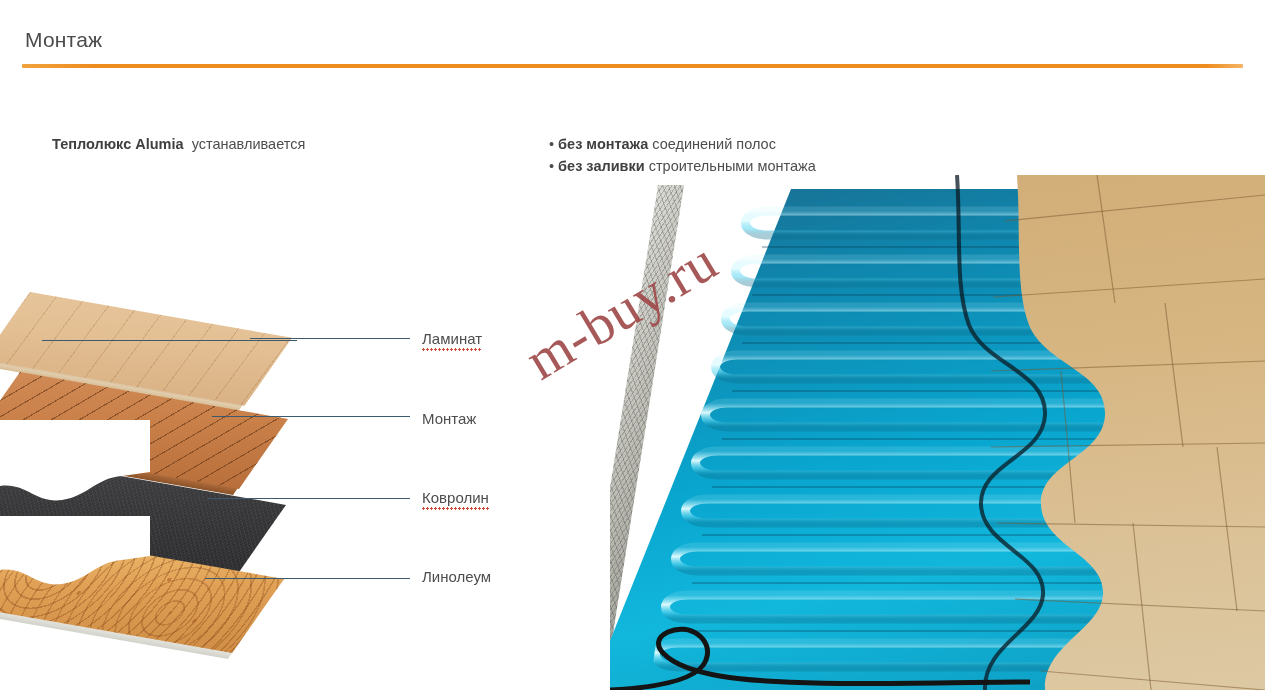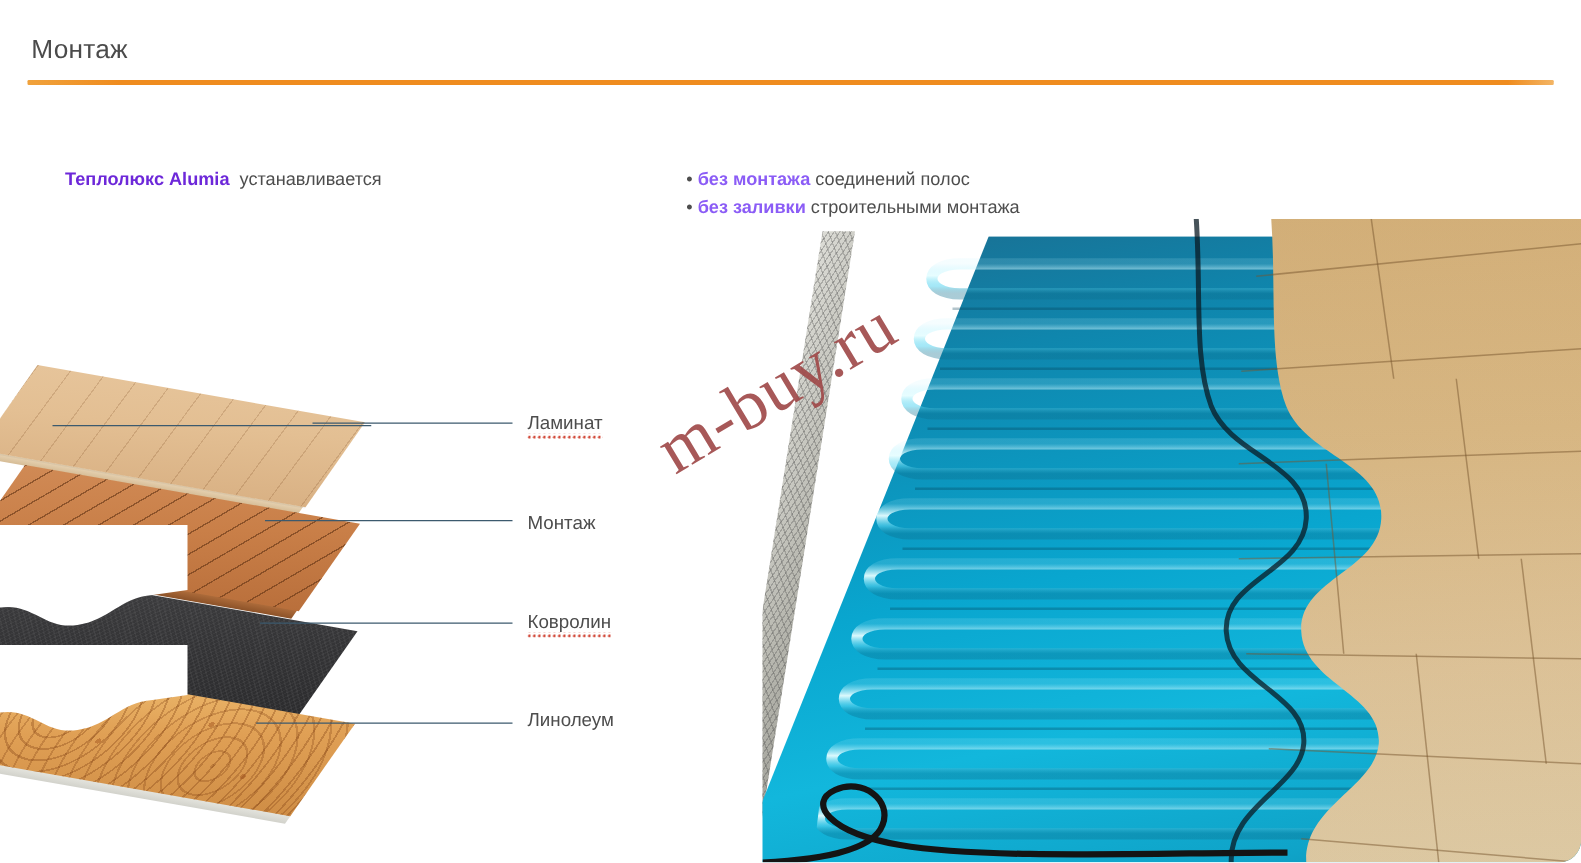--- a/index.html
+++ b/index.html
@@ -2,46 +2,46 @@
 <html><head>
 <meta charset="utf-8">
 <style>
   html,body{margin:0;padding:0;}
   body{
     width:1265px;height:690px;overflow:hidden;position:relative;
     background:#ffffff;
     font-family:"Liberation Sans","DejaVu Sans",sans-serif;
     -webkit-font-smoothing:antialiased;
   }
-  .slide{position:absolute;inset:0;background:#fff;overflow:hidden;border-radius:18px;}
+  .slide{position:absolute;inset:0;background:#fff;overflow:hidden;}
 
   
   .page-title{
     position:absolute;left:25px;top:28px;
     font-size:21px;color:#4b4b4b;letter-spacing:.2px;font-weight:400;
   }
   .title-rule{
     position:absolute;left:22px;top:64px;width:1221px;height:4px;
     background:linear-gradient(90deg,#f0a23c 0%, #ef8c1f 6%, #ef8c1f 97%, #f3b565 100%);
     border-radius:1px;
   }
 
   
   .intro{
     position:absolute;left:52px;top:133px;width:400px;
     font-size:14.5px;line-height:22px;color:#4d4d4d;
   }
-  .intro b{color:#6d28d9;font-weight:700;}
+  .intro b{color:#404040;font-weight:700;}
 
   .bullets{
     position:absolute;left:549px;top:133px;width:400px;
     font-size:14.5px;line-height:22px;color:#4d4d4d;
   }
   .bullets .row{white-space:nowrap;}
-  .bullets b{color:#8b5cf6;font-weight:700;}
+  .bullets b{color:#404040;font-weight:700;}
   .bullets .dot{color:#4d4d4d;}
 
   
   .watermark{
     position:absolute;left:534px;top:268px;width:230px;height:140px;
     transform:rotate(-31deg);
     font-family:"Liberation Serif","DejaVu Serif",serif;
     font-size:56px;color:#a04a4a;opacity:.92;
     letter-spacing:1px;
     pointer-events:none;z-index:40;

